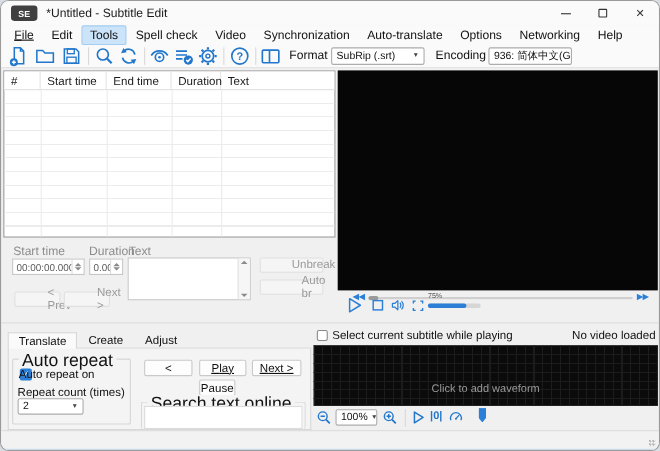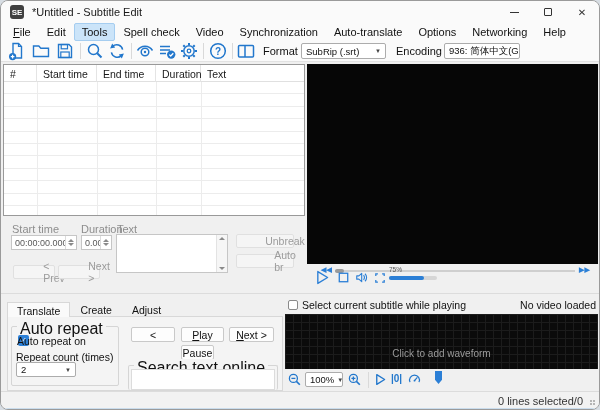--- a/index.html
+++ b/index.html
@@ -4,32 +4,32 @@
 <style>
   * { box-sizing: border-box; margin:0; padding:0; }
   html,body { background:#d7dde3; }
   body { font-family:"Liberation Sans", sans-serif; }
   .window{ position:relative; width:600px; height:410px; background:#f0f0f0;
            border:1px solid #9a9a9a; border-radius:8px; overflow:hidden; }
   .abs{ position:absolute; }
 
   
   .titlebar{ left:0; top:0; width:100%; height:22px; background:#fafafa; display:flex; align-items:center; }
-  .applogo{ width:14px; height:14px; margin-left:9px; background:#404040; border-radius:3px;
+  .applogo{ width:24px; height:14px; margin-left:9px; background:#404040; border-radius:3px;
             color:#fff; font-size:8px; font-weight:bold; display:flex; align-items:center; justify-content:center; }
   .title-text{ font-size:11px; color:#1a1a1a; margin-left:8px; flex:1; white-space:nowrap; }
   .wctrl{ width:34px; height:22px; display:flex; align-items:center; justify-content:center; color:#333; font-size:10px; }
   .wctrl .maxbox{ width:8px; height:8px; border:1px solid #333; border-radius:1px; }
   .wctrl .minline{ width:9px; height:1px; background:#333; }
 
   
   .menubar{ left:0; top:22px; width:100%; height:18px; background:#fafafa; display:flex; align-items:center; padding-left:4px; }
   .menu-item{ font-size:11px; color:#111; padding:2px 7px; border:1px solid transparent; border-radius:2px; }
   .menu-item.active{ background:#cbe4f9; border-color:#a5cdf0; }
-  .accel{ display:inline-block; }
+  .accel{ display:inline-block;text-decoration:underline; }
   .accel::first-letter{ text-decoration:underline; }
 
   
   .toolbar{ left:0; top:40px; width:100%; height:21px; background:#fafafa; border-bottom:1px solid #e2e2e2; }
   .tbtn{ width:20px; height:20px; top:0; }
   .tsep{ width:1px; height:16px; top:2px; background:#d9d9d9; }
   .tlabel{ font-size:11px; color:#111; top:4px; }
   .combo{ background:#fff; border:1px solid #acacac; border-radius:2px; height:16px; top:2px;
           font-size:9.5px; color:#111; display:flex; align-items:center; padding:0 4px; overflow:hidden; white-space:nowrap; }
   .combo .arrow{ margin-left:auto; font-size:6px; color:#444; padding-left:3px; }
@@ -380,18 +380,17 @@
       <svg width="15" height="15" viewBox="0 0 20 20">
         <path d="M4 13.5 A6.6 6.6 0 1 1 16 13.5" fill="none" stroke="#2277cc" stroke-width="1.6"></path>
         <path d="M10 11.5 L13.8 7.2" stroke="#2277cc" stroke-width="1.6"></path>
         <circle cx="10" cy="11.5" r="1.2" fill="#2277cc"></circle>
       </svg>
     </div>
     <div class="abs pos-marker" style="left:134px; top:2px; left:150px"></div>
   </div>
 
   <div class="abs statusbar">
-    <span class="status-text">0 lines selected/0</span>
     <div class="grip"></div>
   </div>
   <div class="abs bottom-edge"></div>
 
 </div>
 
 </body></html>

